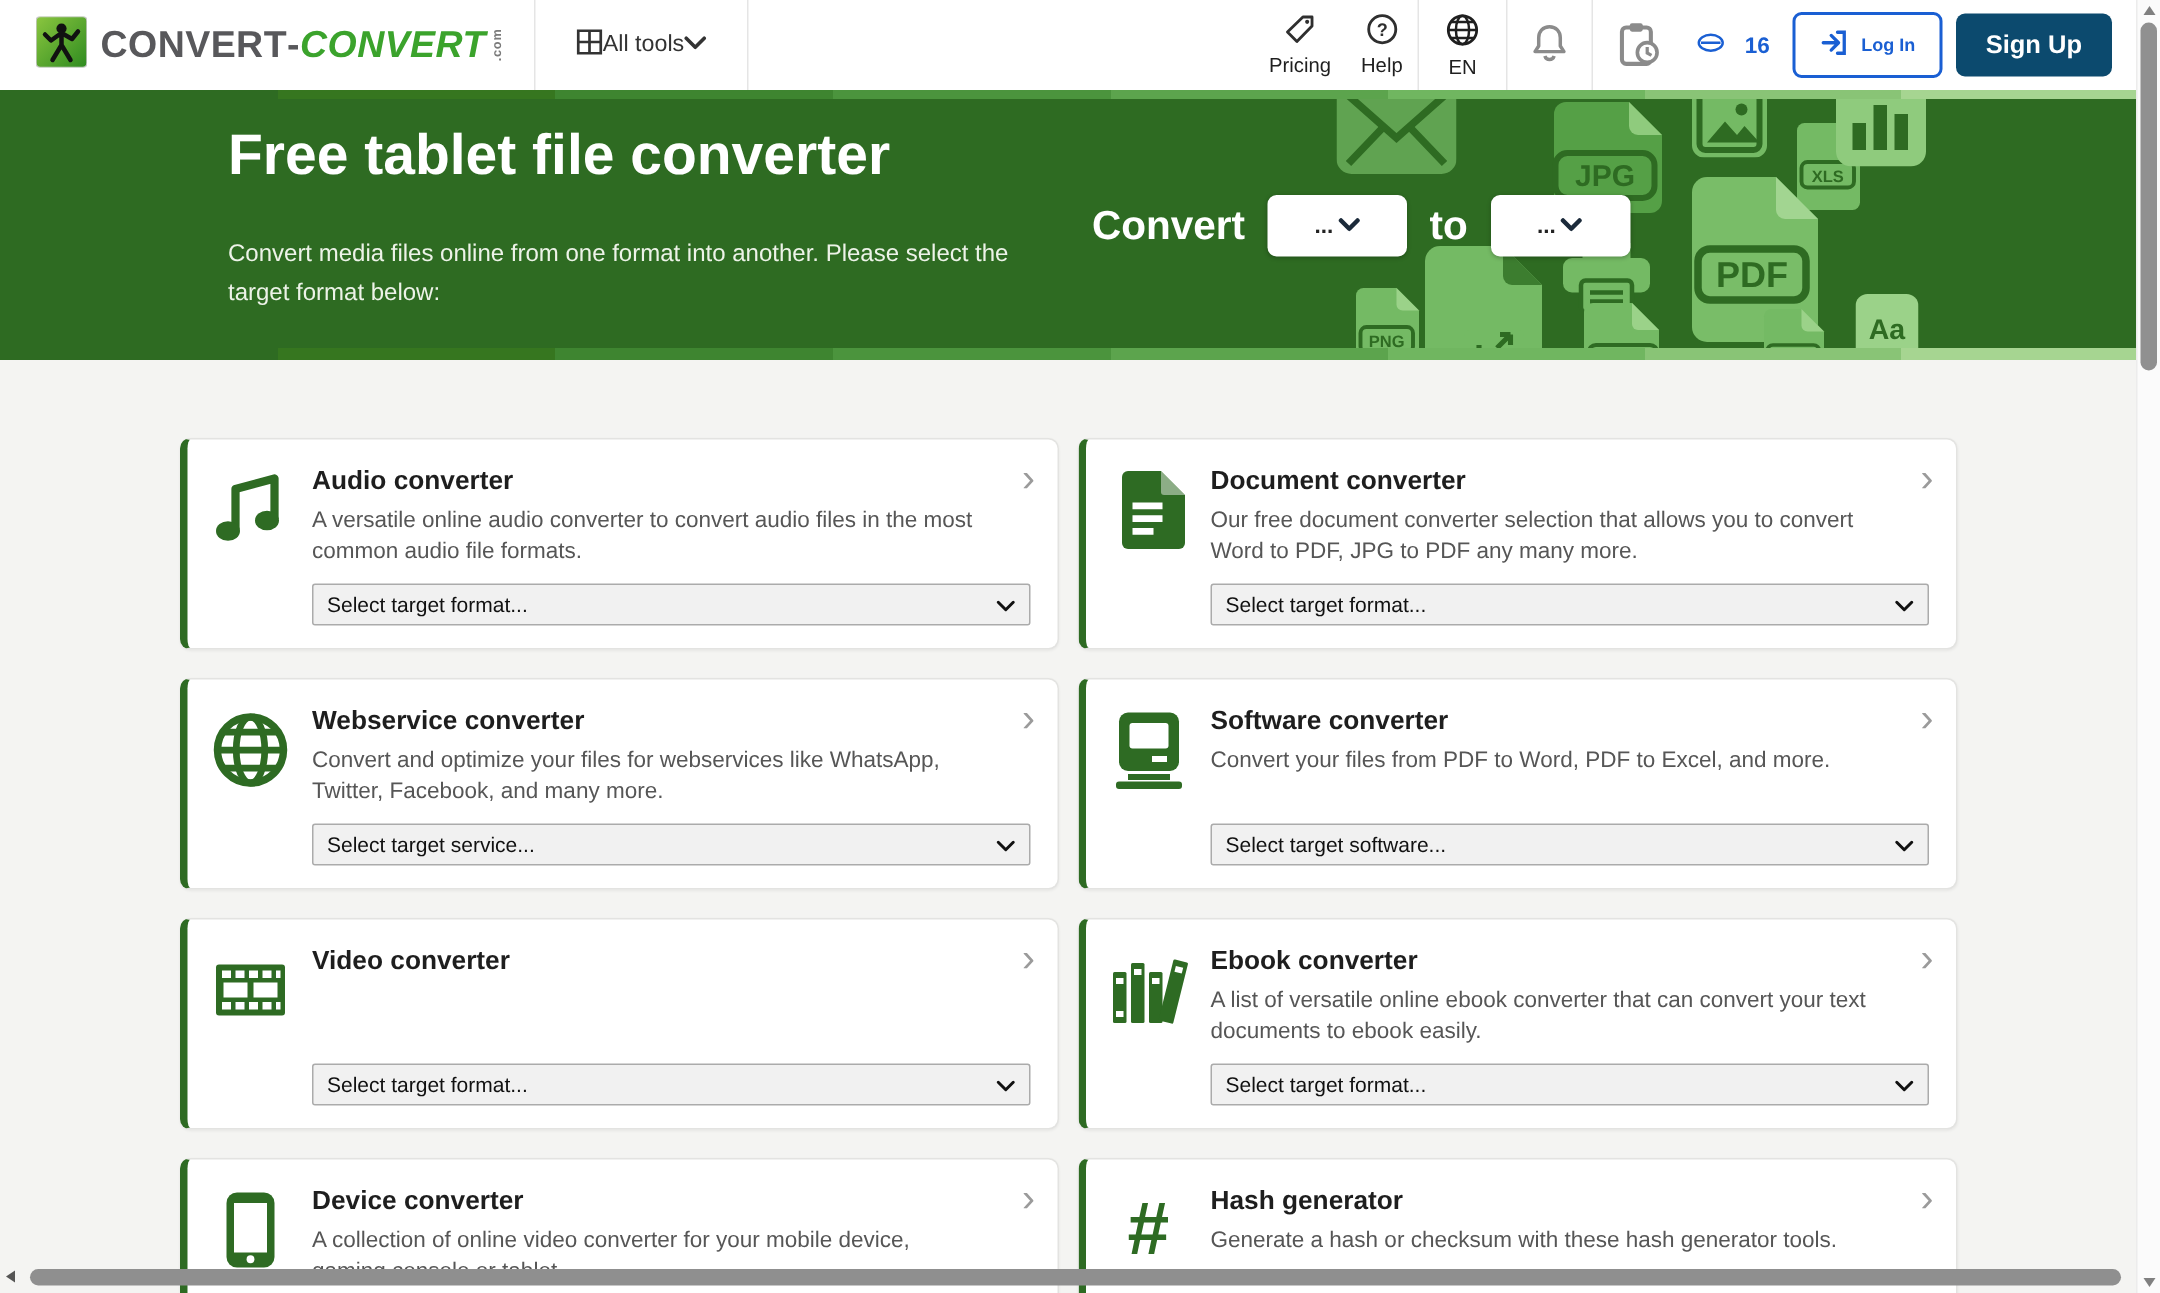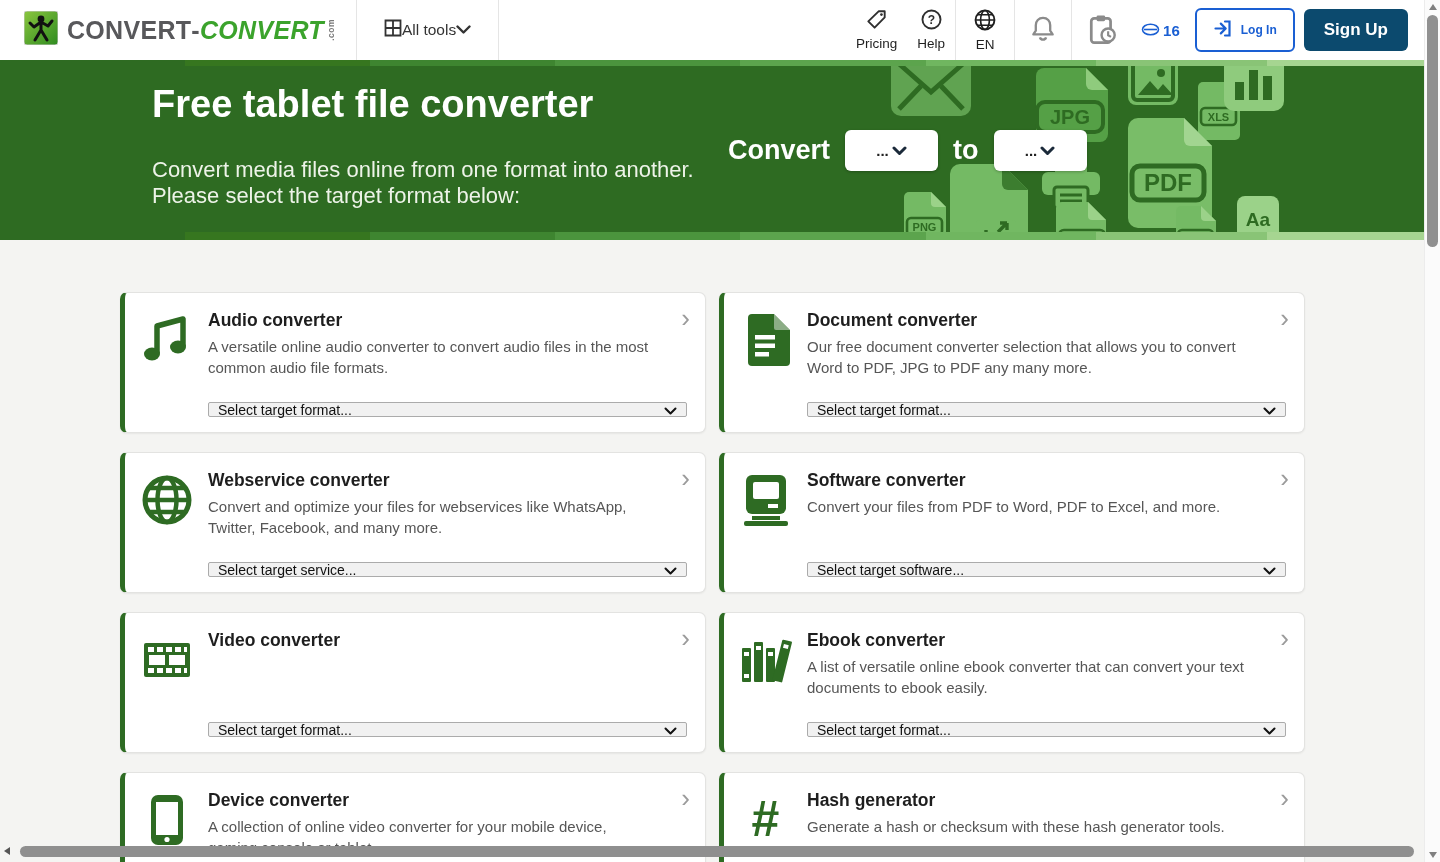--- a/index.html
+++ b/index.html
@@ -12,43 +12,43 @@
   .logo-text{display:flex;align-items:center;font-weight:800;font-size:25px;letter-spacing:.3px;}
   .logo-online{color:#58585b;}
   .logo-hyphen{color:#58585b;font-weight:700;}
   .logo-convert{color:#3ba32c;font-style:italic;}
   .logo-tld{writing-mode:vertical-rl;font-size:8.5px;font-weight:700;color:#7a7a7a;letter-spacing:.5px;margin-left:2px;transform:rotate(180deg);}
   .nav-sep{width:1px;height:60px;background:#e5e5e5;flex:0 0 1px;}
   .all-tools{display:flex;align-items:center;height:70px;padding:0 27px;background:none;border:none;font-size:15.5px;color:#333;cursor:pointer;font-family:inherit;}
   .nav-right{margin-left:auto;display:flex;align-items:center;height:60px;}
   .nav-stack{display:flex;flex-direction:column;align-items:center;justify-content:center;gap:3px;height:60px;padding:0 10px;font-size:13.5px;color:#1f1f1f;cursor:pointer;text-decoration:none;}
   .icon-btn{background:none;border:none;padding:0 15px;height:60px;display:flex;align-items:center;cursor:pointer;}
-  .coins{display:flex;align-items:center;gap:3px;color:#1a5fd3;font-size:15px;font-weight:700;padding:0 9px;}
+  .coins{display:flex;align-items:center;gap:13px;color:#1a5fd3;font-size:15px;font-weight:700;padding:0 9px;}
   .btn-login{display:flex;align-items:center;gap:9px;color:#1a5fd3;border:2px solid #1a5fd3;border-radius:6px;background:#fff;font-size:12px;font-weight:700;padding:9px 16px;margin:0 9px 0 6px;cursor:pointer;font-family:inherit;}
   .btn-signup{background:#0c4a6e;color:#fff;border:none;border-radius:6px;font-size:17px;font-weight:700;padding:11px 20px;margin-right:16px;cursor:pointer;font-family:inherit;}
 
   
   .hero{position:absolute;top:60px;left:0;width:1424px;height:180px;background:#2e6b22;overflow:hidden;}
   .hero-band{position:absolute;left:0;width:100%;background:linear-gradient(to right,#2e6b22 0 13%,#36761f 13% 26%,#3e8530 26% 39%,#4b943d 39% 52%,#5ca44d 52% 65%,#70b660 65% 77%,#89c476 77% 89%,#a6d591 89% 100%);}
   .hero-band.top{top:0;height:6px;}
   .hero-band.bottom{bottom:0;height:8px;}
   .hicon{position:absolute;}
   .hero-title{position:absolute;left:152px;top:23px;font-size:38px;font-weight:700;color:#fff;}
-  .hero-sub{position:absolute;left:152px;top:97px;width:545px;font-size:22px;line-height:26px;color:#edf3e8;}
+  .hero-sub{position:absolute;left:152px;top:97px;width:545px;font-size:16px;line-height:26px;color:#edf3e8;}
   .convert-row{position:absolute;left:728px;top:70px;display:flex;align-items:center;gap:15px;color:#fff;font-size:27px;font-weight:600;}
   .hero-select{width:93px;height:41px;background:#fff;border:none;border-radius:6px;display:flex;align-items:center;justify-content:center;gap:3px;font-size:15px;font-weight:700;color:#222;cursor:pointer;box-shadow:0 1px 3px rgba(0,0,0,.25);font-family:inherit;}
 
   
   .cards{position:absolute;top:292px;left:120px;width:1186px;display:grid;grid-template-columns:586px 586px;column-gap:13px;row-gap:19px;}
   .card{position:relative;background:#fff;border:1px solid #e3e3e1;border-left:5px solid #2e6b23;border-radius:7px;height:141px;display:flex;padding:17px 18px 15px 0;box-shadow:0 1px 2px rgba(0,0,0,.06);cursor:pointer;}
   .card-iconbox{flex:0 0 83px;display:flex;justify-content:center;padding-top:4px;}
   .card-title{font-size:17.5px;font-weight:700;color:#1e1e1e;margin-bottom:5px;}
   .card-body{flex:1;display:flex;flex-direction:column;min-width:0;}
   .card-desc{font-size:15px;line-height:21px;color:#565656;padding-right:30px;}
-  .card-select{margin-top:auto;height:15px;background:#f1f1f1;border:1px solid #ababab;border-radius:2px;display:flex;align-items:center;justify-content:space-between;padding:0 9px;font-size:14px;color:#111;cursor:pointer;}
+  .card-select{margin-top:auto;height:28px;background:#f1f1f1;border:1px solid #ababab;border-radius:2px;display:flex;align-items:center;justify-content:space-between;padding:0 9px;font-size:14px;color:#111;cursor:pointer;}
   .card-arrow{position:absolute;top:12px;right:15px;color:#9b9b9b;font-size:26px;line-height:1;font-weight:400;}
   .hash-glyph{font-size:50px;font-weight:700;color:#2e6b23;line-height:1;}
 
   
   .vbar{position:absolute;top:0;right:0;width:16px;height:862px;background:#fbfbfb;border-left:1px solid #ececec;z-index:20;}
   .vthumb{position:absolute;top:15px;left:2px;width:11px;height:232px;background:#909090;border-radius:6px;}
   .varr{position:absolute;left:4px;width:0;height:0;border-left:4px solid transparent;border-right:4px solid transparent;}
   .varr.up{top:4px;border-bottom:6px solid #808080;}
   .varr.down{bottom:4px;border-top:6px solid #808080;}
   .hbar{position:absolute;bottom:4px;left:0;width:1424px;height:13px;z-index:15;}

